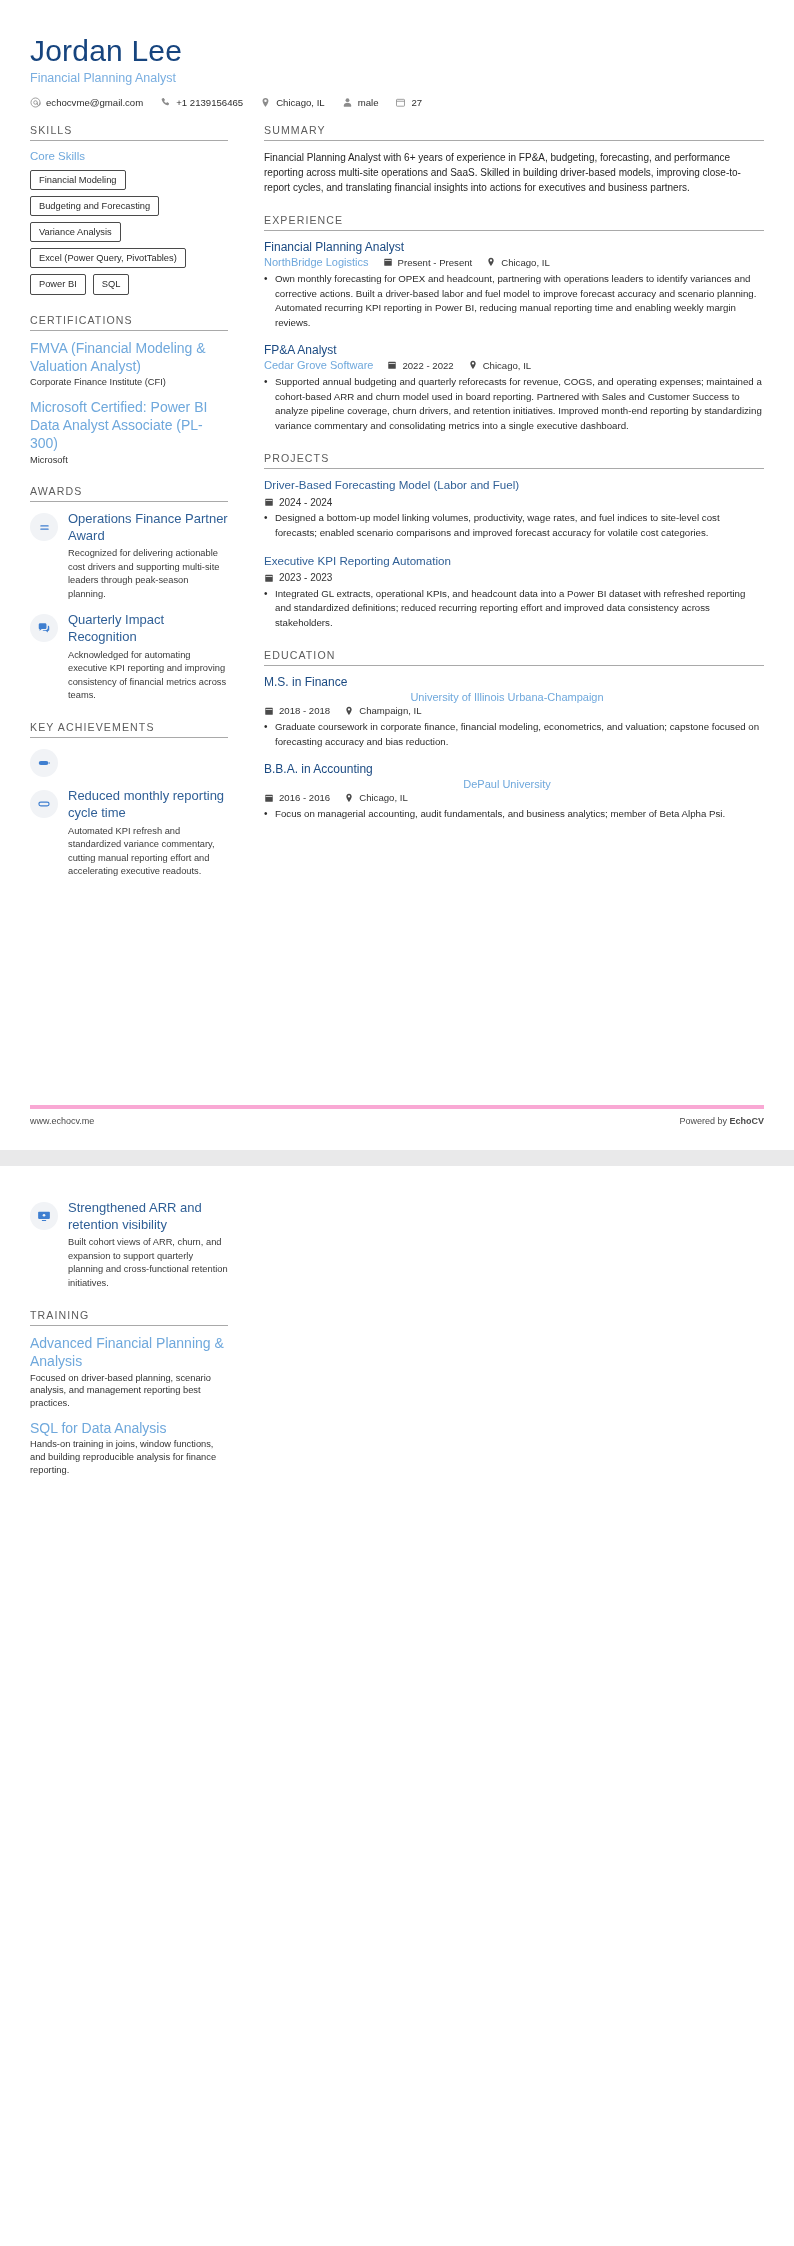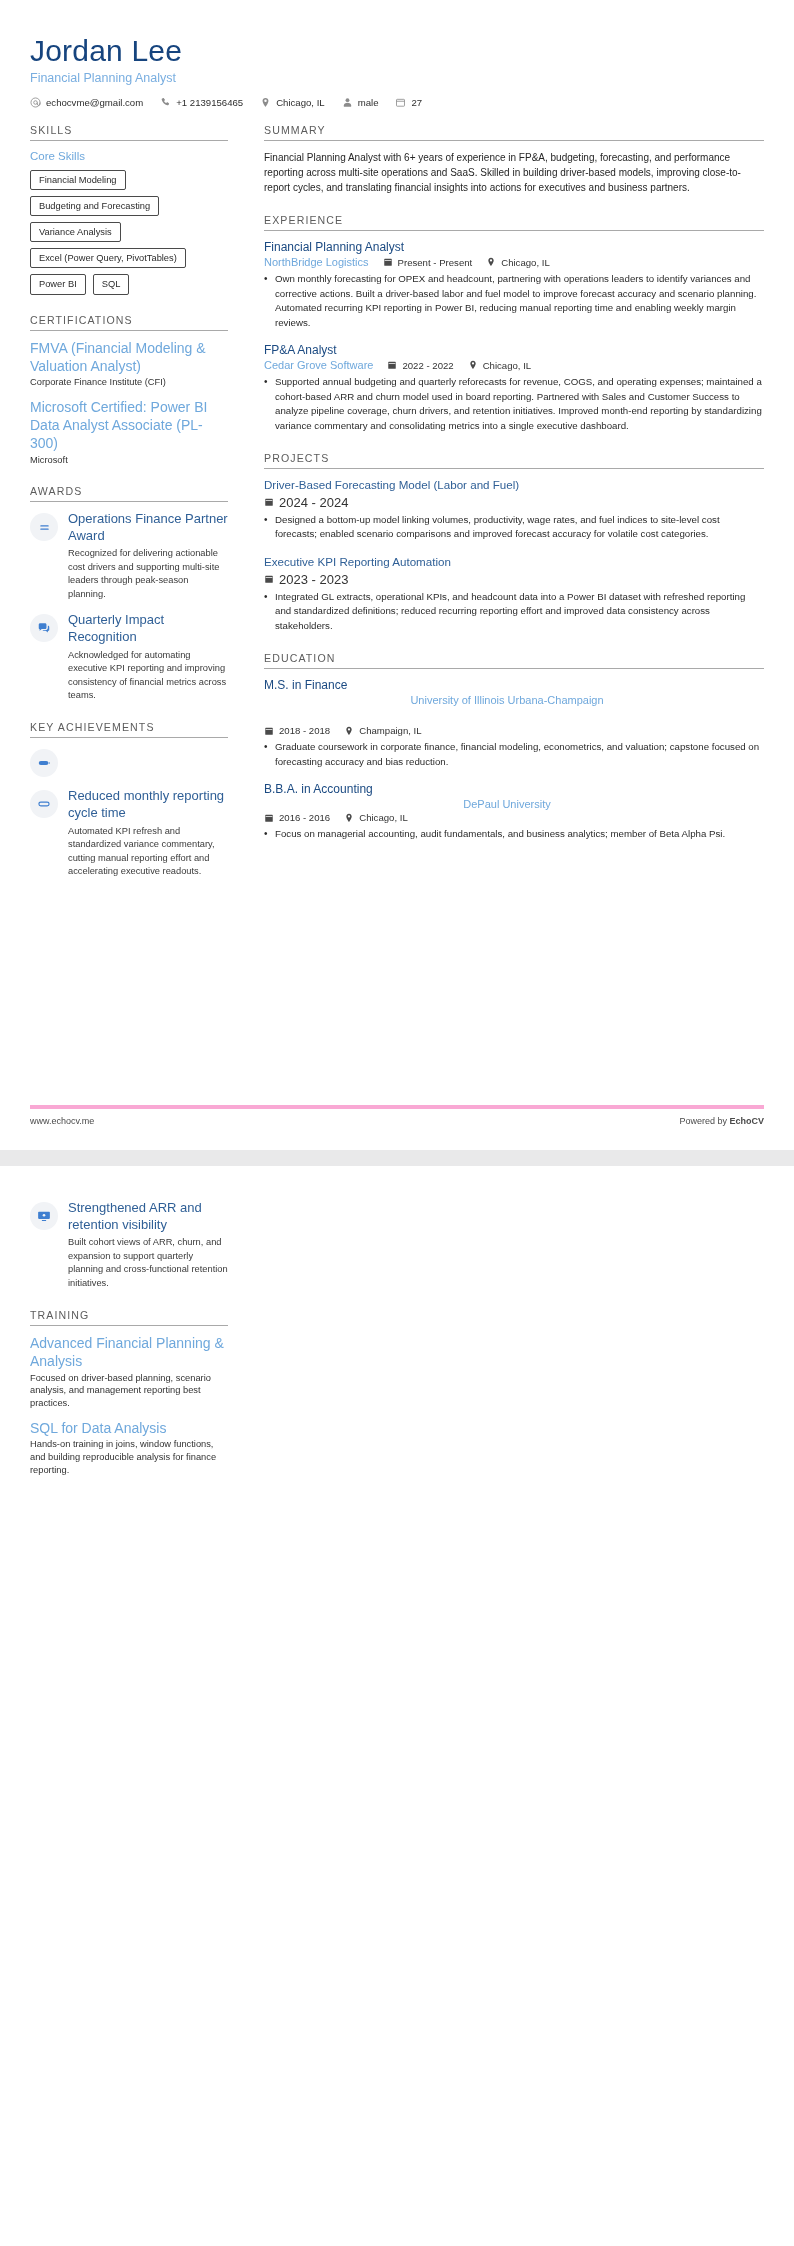--- a/index.html
+++ b/index.html
@@ -223,21 +223,21 @@
     content: "\2022";
     position: absolute;
     left: 0;
     top: -1px;
     color: #2b2b2b;
     font-size: 10px;
   }
   .proj-date {
     display: inline-flex;
     align-items: center;
-    font-size: 13px;
+    font-size: 10px;
     color: #333;
     margin: 0 0 3px 0;
   }
   .proj-date .ico {
     width: 10px; height: 10px; margin-right: 5px;
     display:inline-flex; align-items:center; justify-content:center; color:#4a4a4a;
   }
   .proj-title {
     font-size: 11.6px;
     color: #2f5f96;
@@ -502,21 +502,21 @@
               <li>Integrated GL extracts, operational KPIs, and headcount data into a Power BI dataset with refreshed reporting and standardized definitions; reduced recurring reporting effort and improved data consistency across stakeholders.</li>
             </ul>
           </div>
         </section>
 
         <section class="sec">
           <h2 class="sec-title">EDUCATION</h2>
 
           <div class="r-entry">
             <div class="r-title">M.S. in Finance</div>
-            <div class="r-org" style="display:block;margin-bottom:19px;">University of Illinois Urbana-Champaign</div>
+            <div class="r-org" style="display:block;margin-bottom:2px;">University of Illinois Urbana-Champaign</div>
             <div class="r-meta">
               <span class="m-item">
                 <span class="ico">
                   <svg width="10" height="10" viewBox="0 0 16 16" fill="currentColor">
                     <path d="M3 2.6h10a1 1 0 0 1 1 1v9.4a1 1 0 0 1-1 1H3a1 1 0 0 1-1-1V3.6a1 1 0 0 1 1-1zm-.2 3.5h10.4v-1.5H2.8zM4.4 8h1.4v1.3H4.4zm2.9 0h1.4v1.3H7.3zm2.9 0h1.4v1.3h-1.4zM4.4 10.5h1.4v1.3H4.4zm2.9 0h1.4v1.3H7.3zm2.9 0h1.4v1.3h-1.4z"></path>
                   </svg>
                 </span>
                 <span>2018 - 2018</span>
               </span>
               <span class="m-item">

